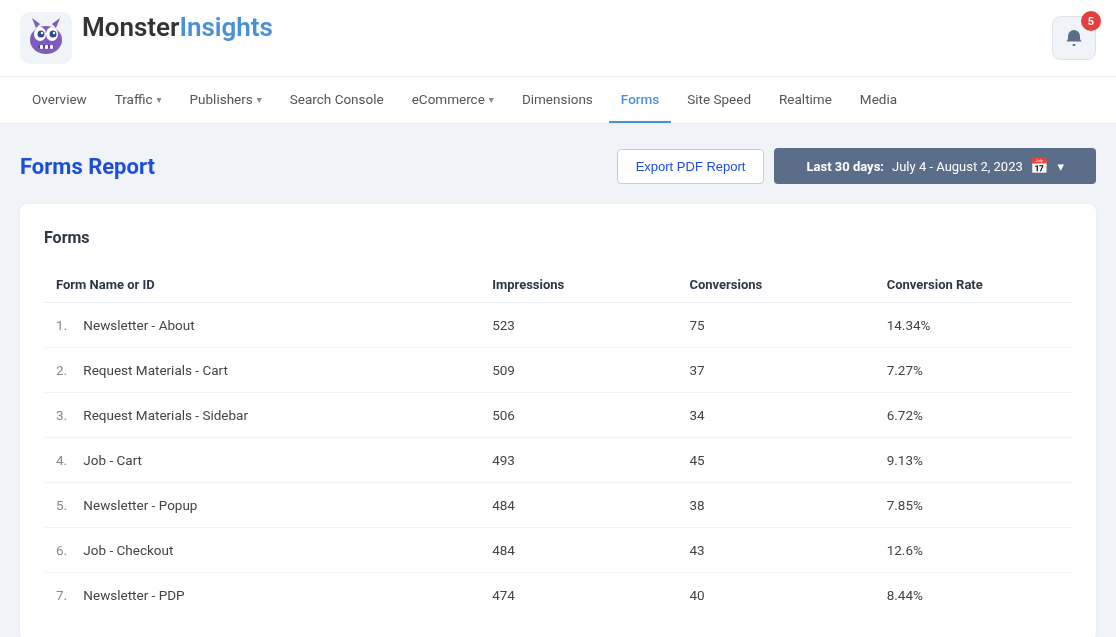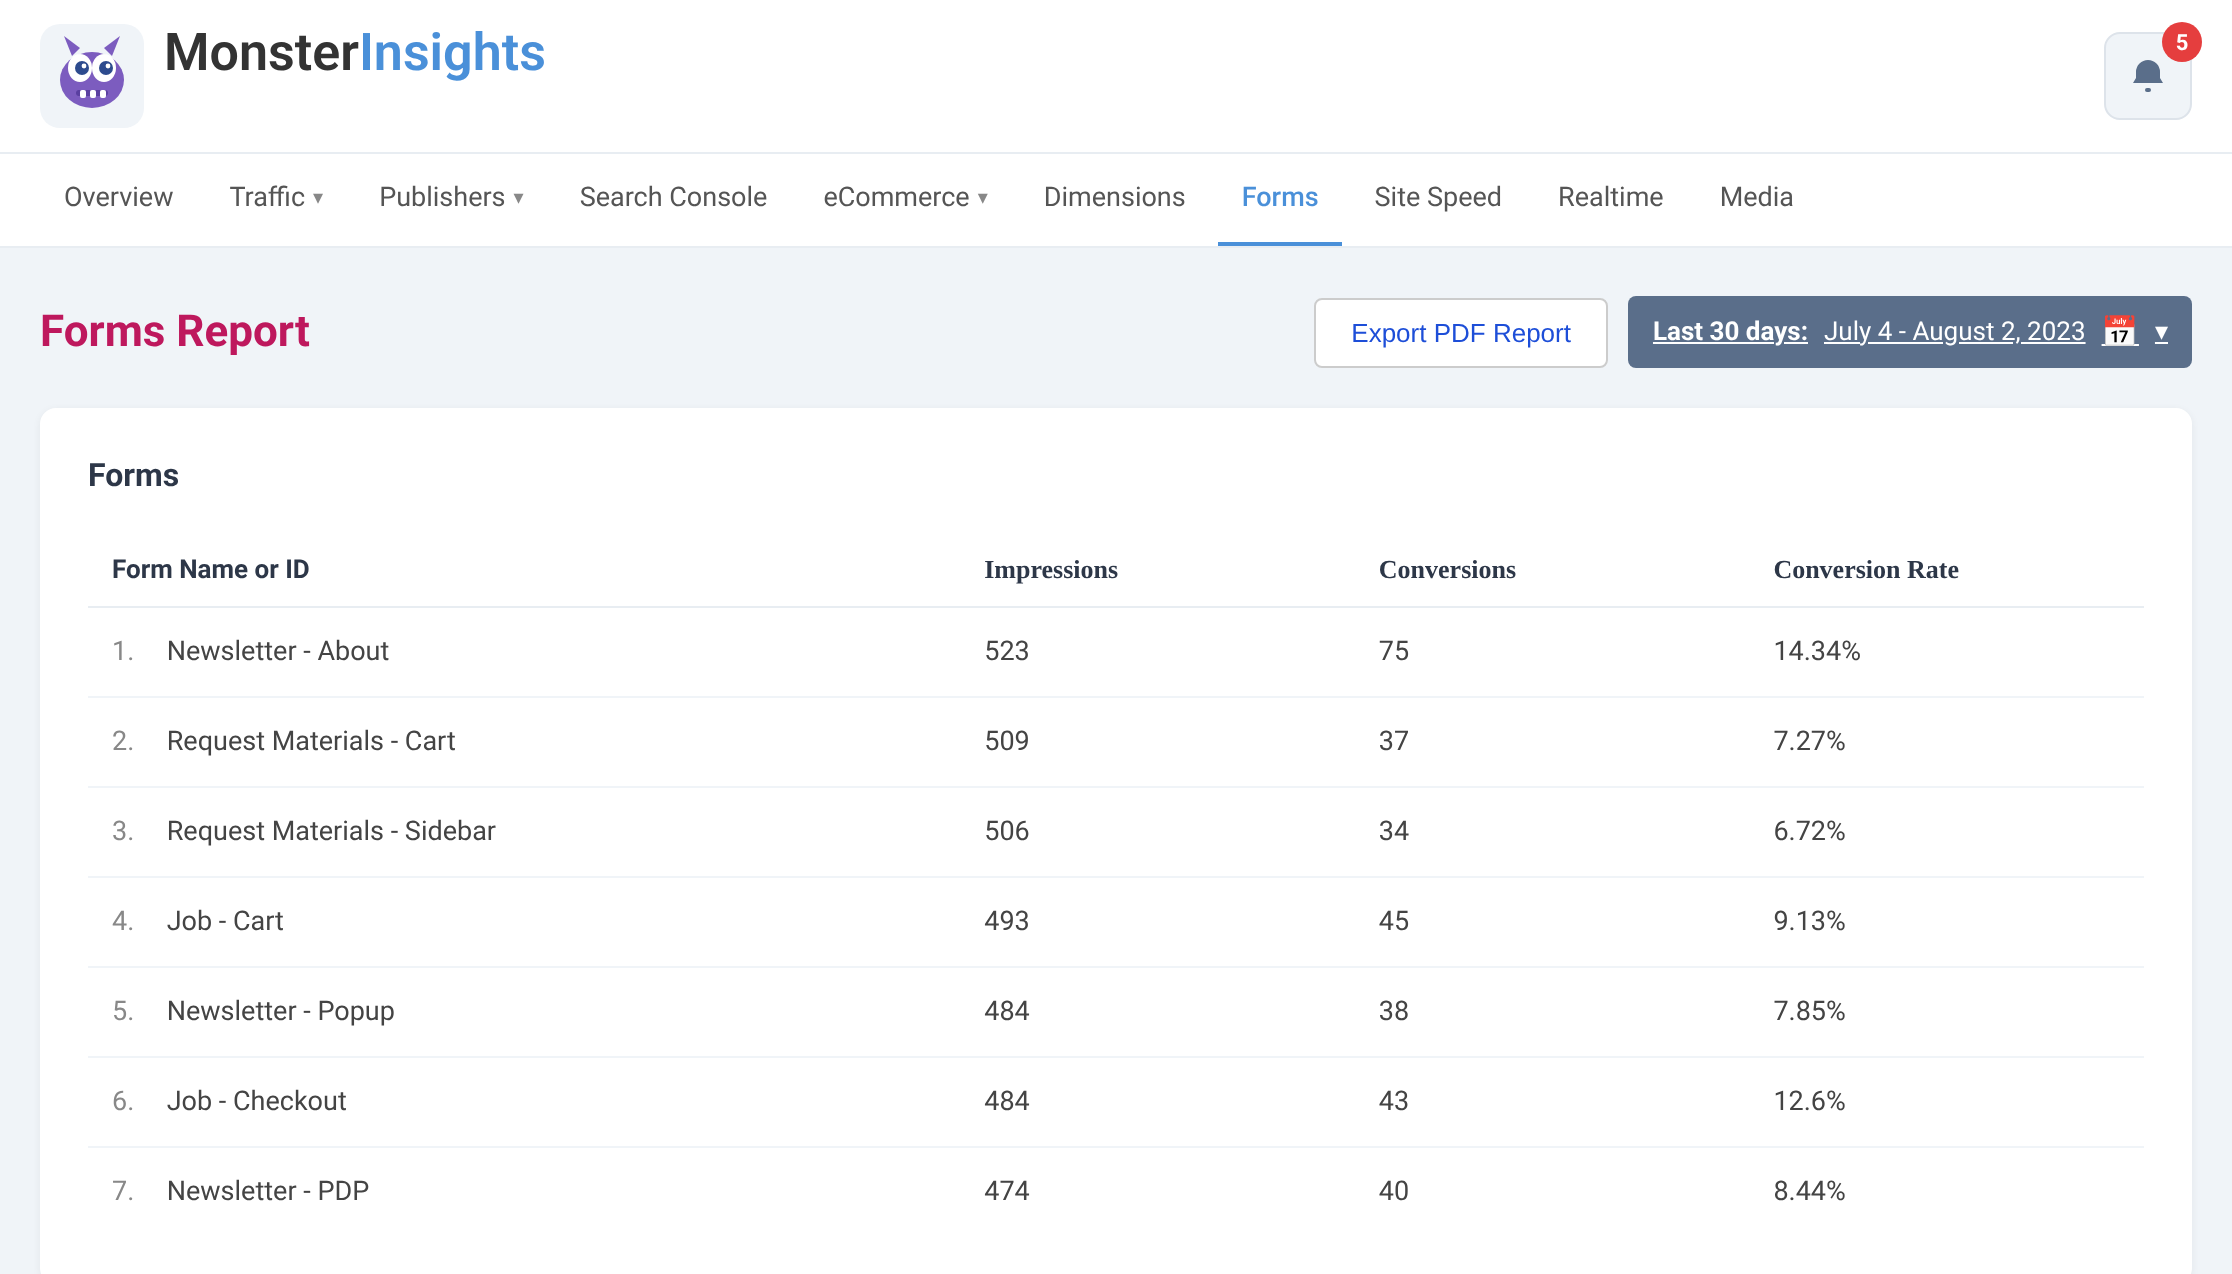--- a/index.html
+++ b/index.html
@@ -18,35 +18,35 @@
 
     
     .nav { background: #fff; padding: 0 20px; border-bottom: 1px solid #e8edf2; display: flex; align-items: center; gap: 4px; }
     .nav-item { padding: 14px 12px; cursor: pointer; color: #555; font-size: 13.5px; display: flex; align-items: center; gap: 4px; border-bottom: 2px solid transparent; white-space: nowrap; }
     .nav-item.active { color: #4a90d9; border-bottom: 2px solid #4a90d9; font-weight: 500; }
     .nav-item .chevron { font-size: 10px; color: #888; }
 
     
     .page { padding: 24px 20px; }
     .page-header { display: flex; align-items: center; justify-content: space-between; margin-bottom: 20px; }
-    .page-title { font-size: 22px; font-weight: 700; color: #be185d; }
+    .page-title { font-size: 22px; font-weight: 700; color: #1d4ed8; }
 
     .header-actions { display: flex; align-items: center; gap: 10px; }
     .export-btn { border: 1px solid #ccc; background: #fff; padding: 9px 18px; border-radius: 4px; cursor: pointer; font-size: 13px; color: #1d4ed8; }
-    .date-btn { background: #5a6e8a; color: #fff; padding: 9px 12px; border-radius: 4px; cursor: pointer; font-size: 13px; display: flex; align-items: center; gap: 8px; text-decoration: underline; }
+    .date-btn { background: #5a6e8a; color: #fff; padding: 9px 32px; border-radius: 4px; cursor: pointer; font-size: 13px; display: flex; align-items: center; gap: 8px; }
     .date-btn .bold-label { font-weight: 700; }
     .date-btn .cal-icon { font-size: 15px; }
 
     
     .card { background: #fff; border-radius: 8px; padding: 24px; box-shadow: 0 1px 4px rgba(0,0,0,0.06); }
     .card-title { font-size: 16px; font-weight: 700; color: #2d3748; margin-bottom: 20px; }
 
     .forms-table { width: 100%; border-collapse: collapse; }
     .forms-table th { text-align: left; padding: 10px 12px; font-size: 13px; font-weight: 700; color: #2d3748; border-bottom: 1px solid #e8edf2; }
-    .forms-table th:not(:first-child) { text-align: left; font-family: Liberation Serif, serif; }
+    .forms-table th:not(:first-child) { text-align: left; }
     .forms-table td { padding: 14px 12px; font-size: 13.5px; color: #444; border-bottom: 1px solid #f0f4f8; }
     .forms-table tr:last-child td { border-bottom: none; }
     .row-num { color: #888; min-width: 24px; display: inline-block; }
     .col-name { width: 42%; }
     .col-impressions, .col-conversions, .col-rate { width: 19%; }
   </style>
 </head>
 <body>
 
 <div class="header">

